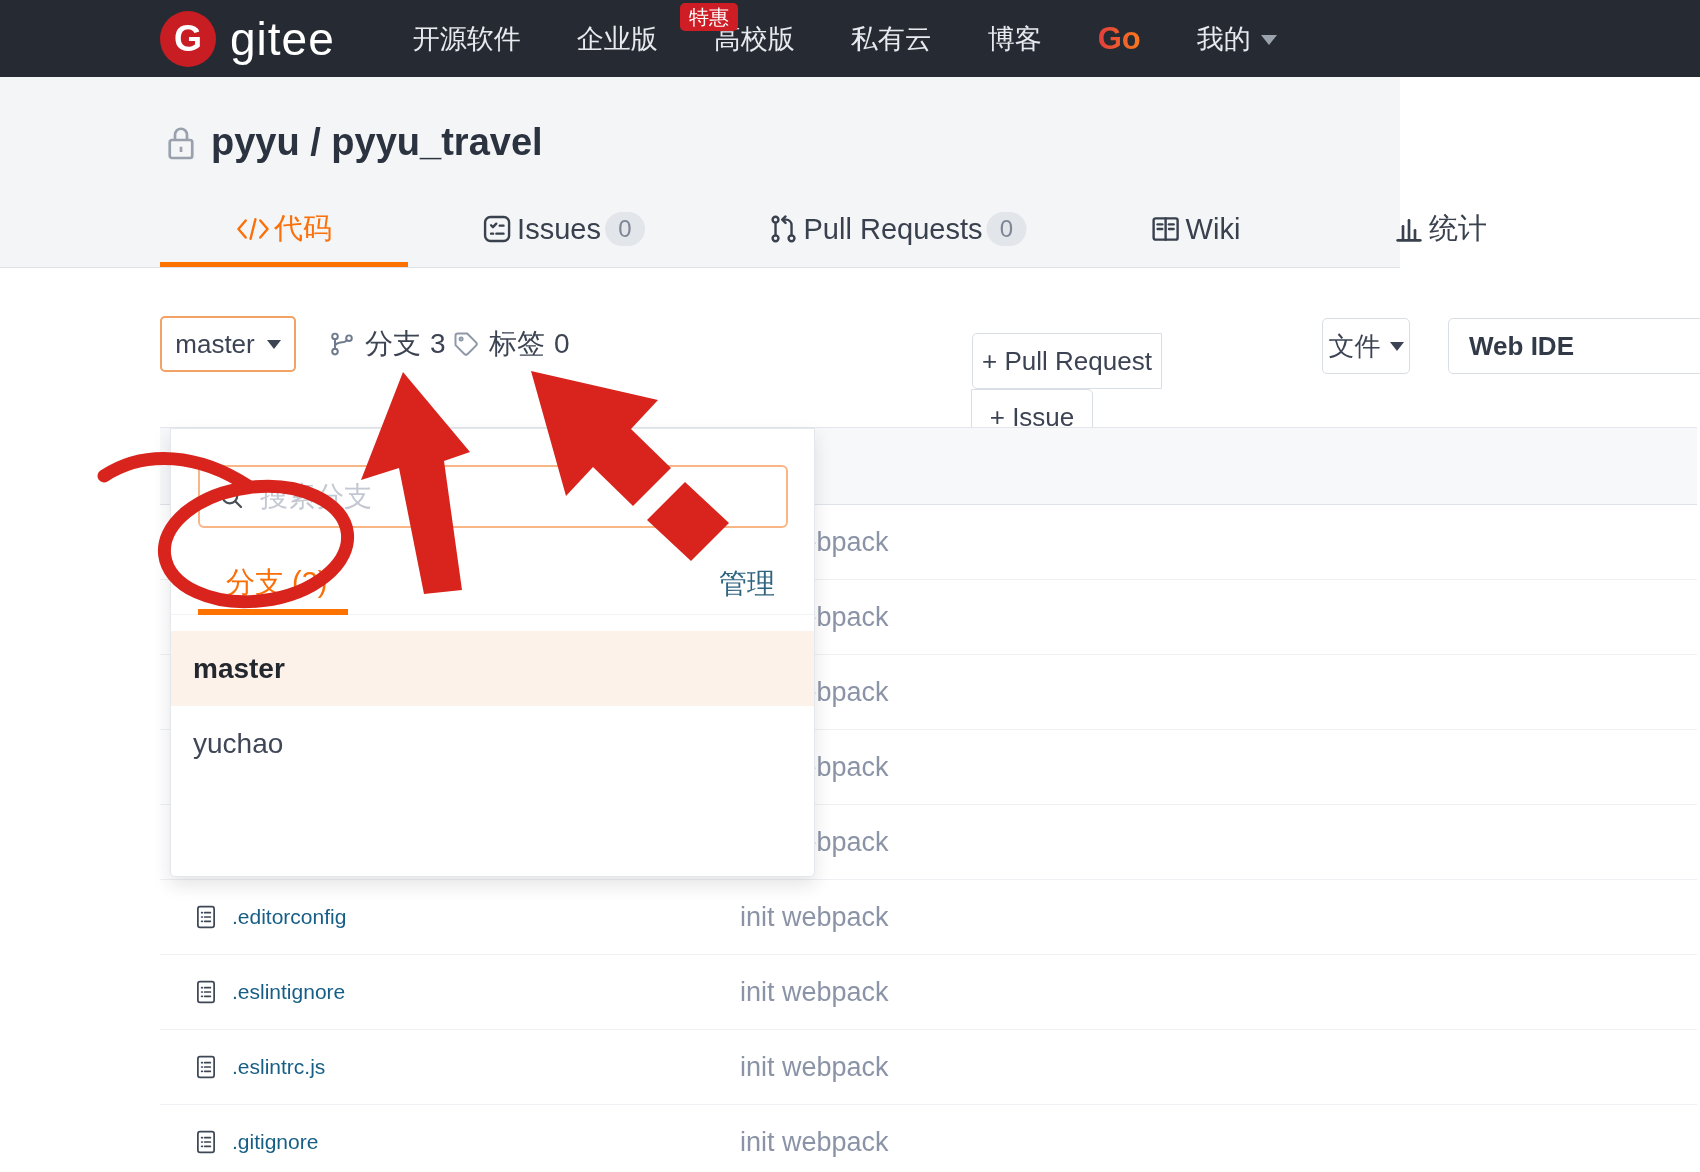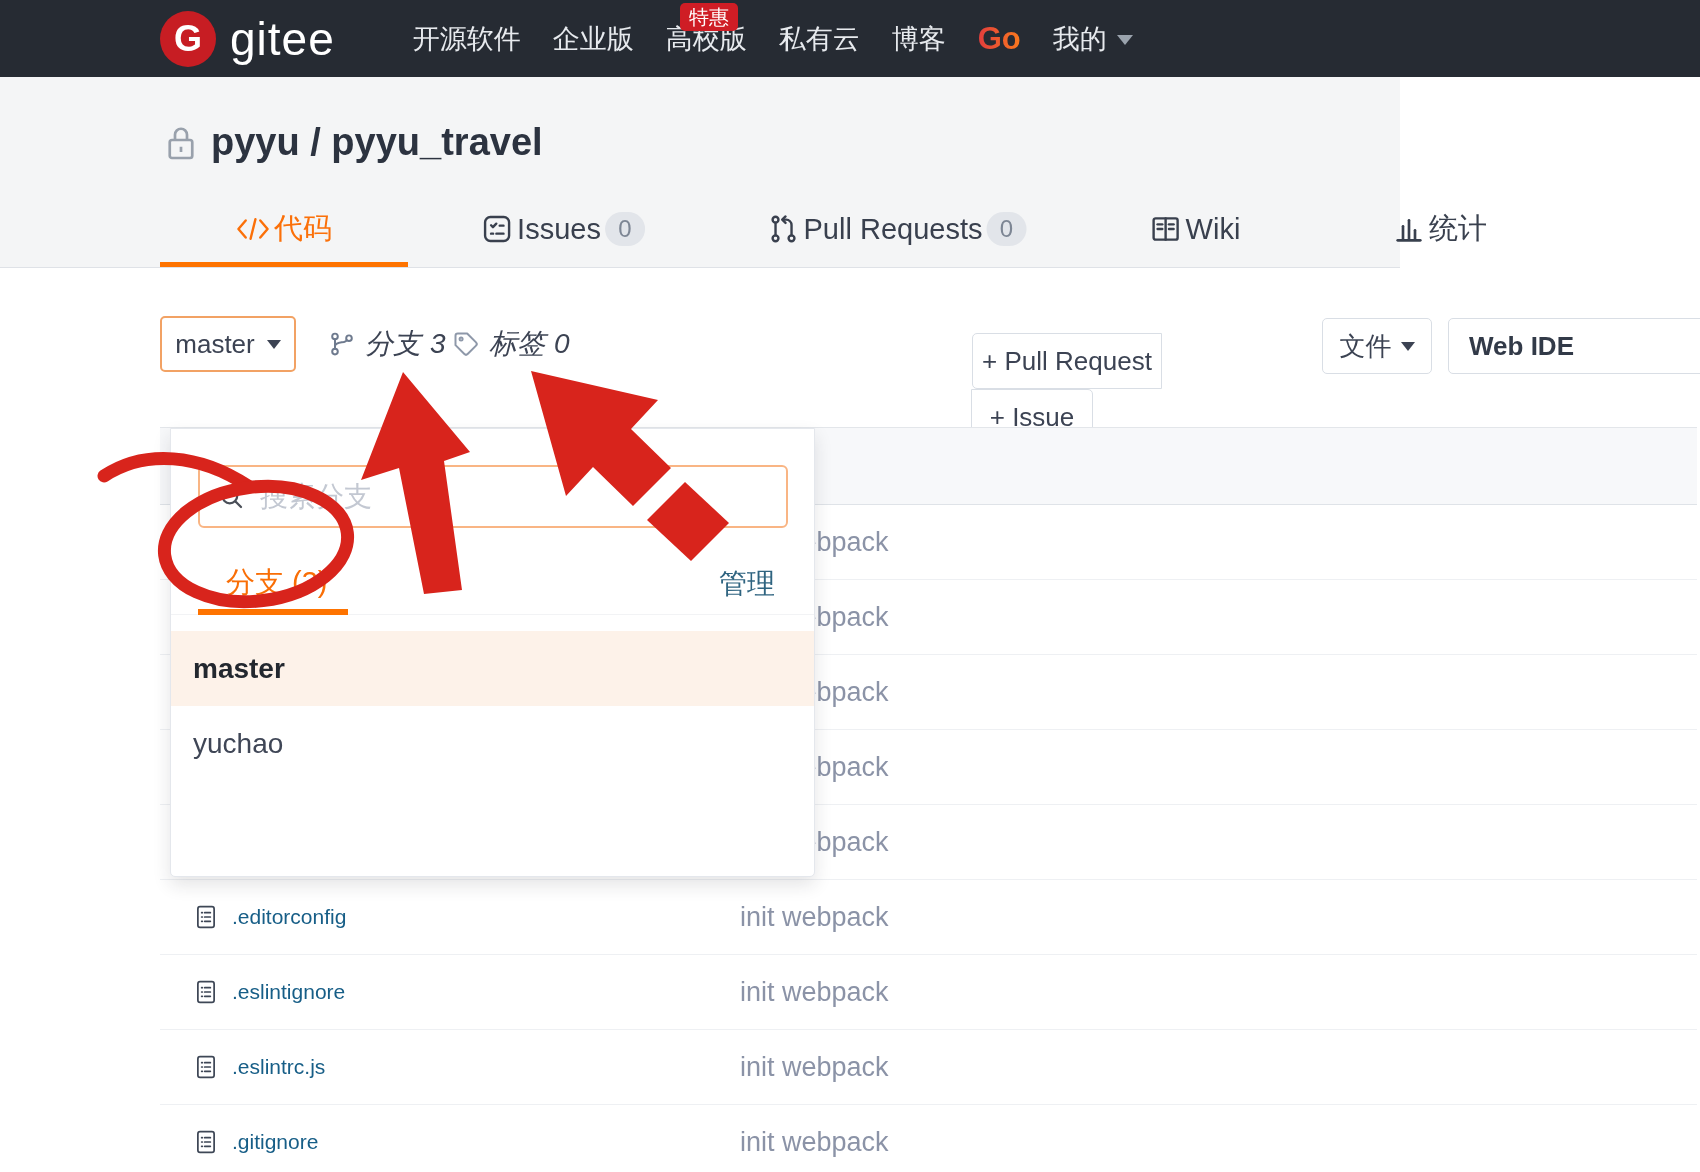--- a/index.html
+++ b/index.html
@@ -12,21 +12,21 @@
   .navbar {
     position:absolute; left:0; top:0; width:1700px; height:77px;
     background:#262b33; display:flex; align-items:center; padding-left:160px;
   }
   .logo-circle {
     width:56px; height:56px; border-radius:50%; background:#c71d23;
     display:flex; align-items:center; justify-content:center;
     color:#fff; font-size:36px; font-weight:bold;
   }
   .brand { color:#fff; font-size:46px; font-weight:normal; margin-left:14px; letter-spacing:1px; }
-  .nav-items { display:flex; align-items:center; margin-left:78px; gap:32px; }
+  .nav-items { display:flex; align-items:center; margin-left:78px; gap:56px; }
   .nav-item { color:#e7eaee; font-size:27px; cursor:pointer; position:relative; white-space:nowrap; }
   .nav-item.go {
     font-weight:bold; font-size:31px; color:#ef5b2e;
     background:linear-gradient(90deg,#e23d3d,#fa7a1e);
     -webkit-background-clip:text; background-clip:text; -webkit-text-fill-color:transparent;
   }
   .promo-badge {
     position:absolute; left:680px; top:3px; background:#cf1d25; color:#fff;
     font-size:20px; line-height:28px; padding:0 9px; border-radius:5px;
   }
@@ -56,27 +56,27 @@
     font-size:26px; color:#3c4353; cursor:pointer;
   }
   .branch-btn {
     position:absolute; left:160px; top:48px; width:136px;
     border:2px solid #f2a264; gap:12px;
   }
   .btn .caret-sm {
     width:0; height:0; border-left:7px solid transparent; border-right:7px solid transparent;
     border-top:9px solid #3c4353;
   }
-  .stat { position:absolute; top:48px; height:56px; display:flex; align-items:center; gap:9px; font-size:28px; color:#3c4353; cursor:pointer;font-style:italic; }
+  .stat { position:absolute; top:48px; height:56px; display:flex; align-items:center; gap:9px; font-size:28px; color:#3c4353; cursor:pointer; }
   .stat-branches { left:328px; }
   .stat-tags { left:452px; }
   .btn-group { position:absolute; left:972px; top:65px; display:flex;flex-direction:column; }
   .btn-pr { width:190px; border-radius:5px 0 0 5px; }
   .btn-issue { width:122px; border-radius:0 5px 5px 0; margin-left:-1px; }
-  .btn-file { position:absolute; left:1322px; top:50px; width:110px; gap:9px; }
+  .btn-file { position:absolute; left:1322px; top:50px; width:88px; gap:9px; }
   .btn-webide { position:absolute; left:1448px; top:50px; width:268px; justify-content:flex-start; padding-left:20px; font-weight:bold; color:#323a48; }
   
   .file-table { position:absolute; left:160px; top:159px; width:1537px; border-top:1px solid #e3e6ea; }
   .table-head { height:77px; background:#f7f8fa; border-bottom:1px solid #dfe3e8; }
   .file-row {
     position:relative; height:75px; border-bottom:1px solid #eef0f3;
     display:flex; align-items:center; padding-left:33px; background:#fff; cursor:pointer;
   }
   .file-name { margin-left:13px; font-size:21px; color:#175e87; cursor:pointer; }
   .file-msg { position:absolute; left:580px; font-size:27px; color:#8b93a7; cursor:pointer; white-space:nowrap; }

